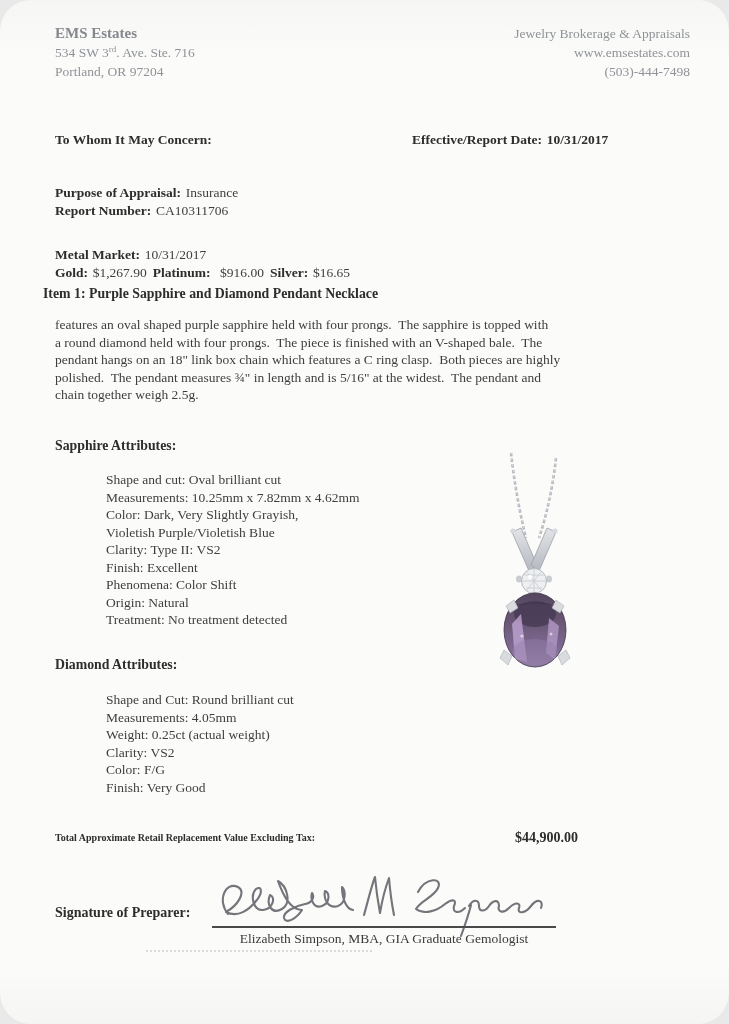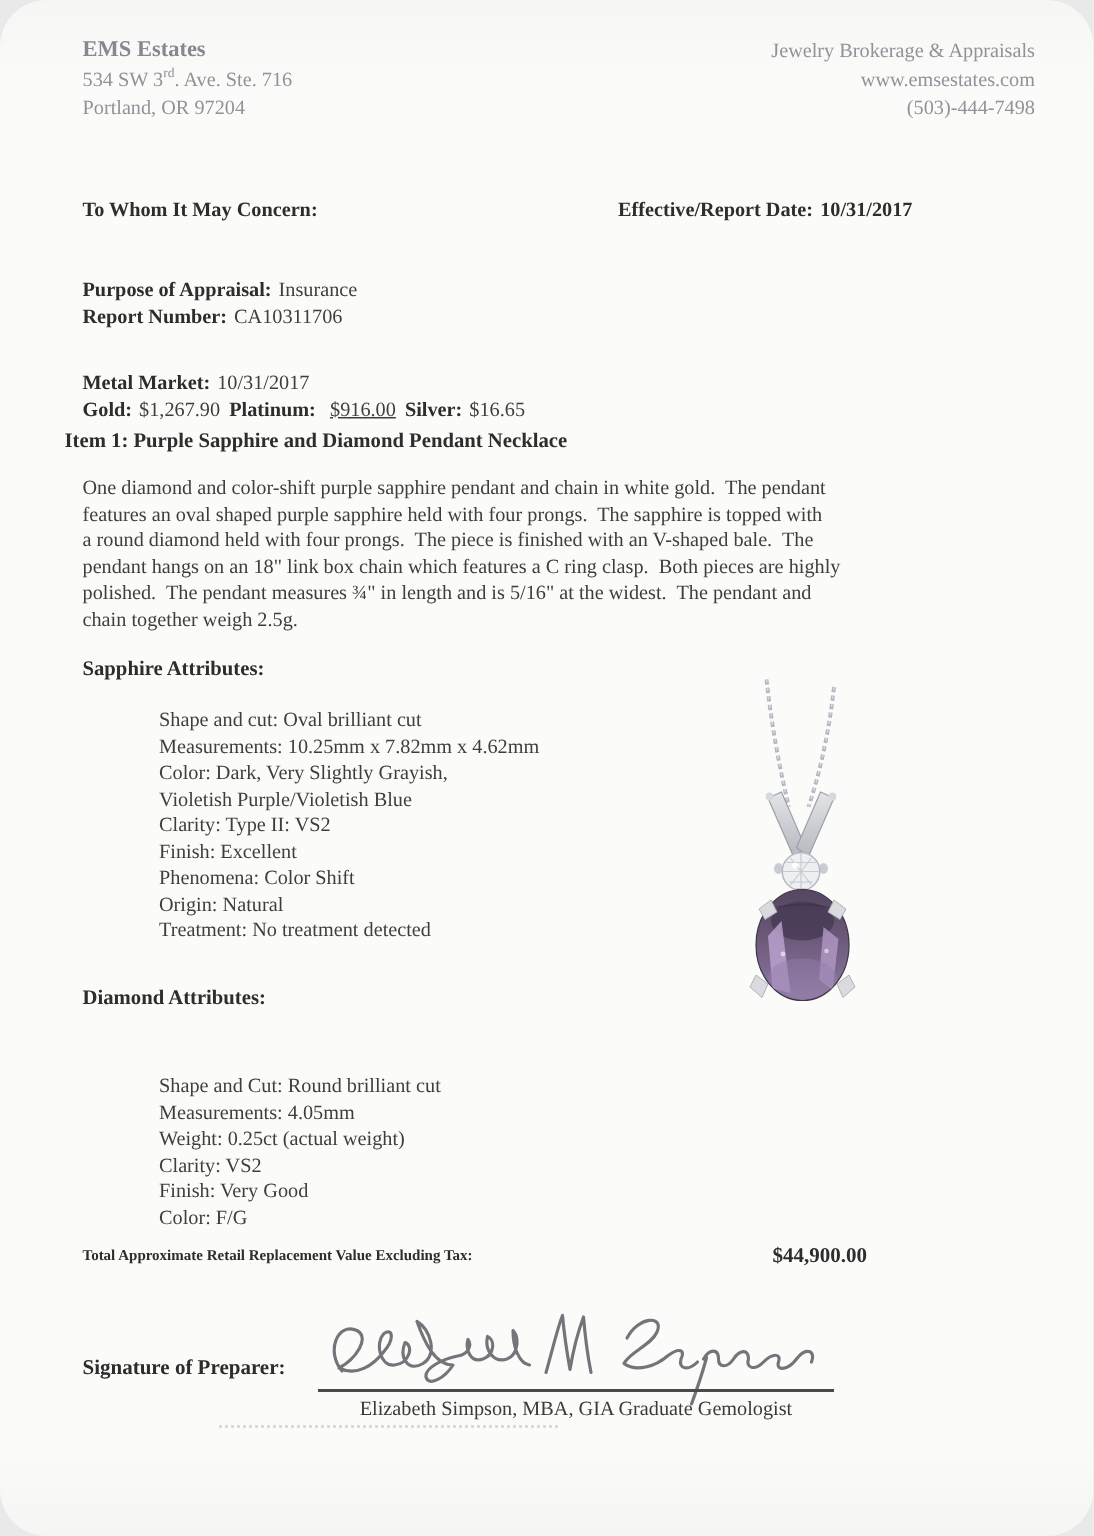--- a/index.html
+++ b/index.html
@@ -17,21 +17,21 @@
   }
   .abs{position:absolute;}
   .pre{white-space:pre;}
   .b{font-weight:bold;color:#2d2d2d;}
   .txt{font-size:13.5px;line-height:17.5px;}
   .gray{color:#8f9298;}
   .hdr-left{left:55px;top:24px;line-height:19px;font-size:13.5px;}
   .hdr-right{right:39px;top:24px;line-height:19px;font-size:13.5px;text-align:right;}
   .co-name{font-weight:bold;font-size:15px;color:#85888e;}
   .val{margin-left:0.35em;}
-  .val-wide{margin-left:0.7em;text-decoration:underline;}
+  .val-wide{margin-left:0.7em;}
   .pair{margin-right:0.45em;}
   .heading{font-weight:bold;color:#2d2d2d;font-size:13.8px;}
   .attr{left:106px;font-size:13.5px;line-height:17.5px;}
   .sig-line{left:212px;top:926px;width:344px;border-top:2px solid #4a4a4a;height:0;}
   .sig-title{left:212px;top:931px;width:344px;text-align:center;font-size:13.5px;color:#3a3a3a;}
   .artifact-dots{left:146px;top:950px;width:226px;border-top:2px dotted #d2d2d2;height:0;opacity:.8;}
   sup{font-size:9px;vertical-align:super;line-height:0;}
 </style>
 </head>
 <body>
@@ -64,21 +64,20 @@
   <div class="abs txt" style="left:55px;top:234px;margin-top:12px;">
     <div><span class="b">Metal Market:</span><span class="val">10/31/2017</span></div>
     <div>
       <span class="b">Gold:</span><span class="val pair">$1,267.90</span><span class="b">Platinum:</span><span class="val-wide pair">$916.00</span><span class="b">Silver:</span><span class="val">$16.65</span>
     </div>
   </div>
 
   <div class="abs txt heading" style="left:43px;top:285px;text-align:center;">Item 1: Purple Sapphire and Diamond Pendant Necklace</div>
 
   <div class="abs txt" style="left:55px;top:316px;">
-    <div class="pre">One diamond and color-shift purple sapphire pendant and chain in white gold.  The pendant</div>
     <div class="pre">features an oval shaped purple sapphire held with four prongs.  The sapphire is topped with</div>
     <div class="pre">a round diamond held with four prongs.  The piece is finished with an V-shaped bale.  The</div>
     <div class="pre">pendant hangs on an 18" link box chain which features a C ring clasp.  Both pieces are highly</div>
     <div class="pre">polished.  The pendant measures ¾" in length and is 5/16" at the widest.  The pendant and</div>
     <div class="pre">chain together weigh 2.5g.</div>
   </div>
 
   <div class="abs txt heading" style="left:55px;top:437px;">Sapphire Attributes:</div>
   <div class="abs attr" style="top:471px;">
     <div>Shape and cut: Oval brilliant cut</div>
@@ -86,27 +85,27 @@
     <div>Color: Dark, Very Slightly Grayish,</div>
     <div>Violetish Purple/Violetish Blue</div>
     <div>Clarity: Type II: VS2</div>
     <div>Finish: Excellent</div>
     <div>Phenomena: Color Shift</div>
     <div>Origin: Natural</div>
     <div>Treatment: No treatment detected</div>
   </div>
 
   <div class="abs txt heading" style="left:55px;top:656px;">Diamond Attributes:</div>
-  <div class="abs attr" style="top:691px;margin-top:24px;">
+  <div class="abs attr" style="top:691px;">
     <div>Shape and Cut: Round brilliant cut</div>
     <div>Measurements: 4.05mm</div>
     <div>Weight: 0.25ct (actual weight)</div>
     <div>Clarity: VS2</div>
+    <div>Color: F/G</div>
     <div>Finish: Very Good</div>
-    <div>Color: F/G</div>
   </div>
 
   <svg class="abs" style="left:452px;top:438px;" width="200" height="240" viewBox="0 0 200 240">
     <defs>
       <linearGradient id="gemGrad" x1="0" y1="0" x2="0" y2="1">
         <stop offset="0" stop-color="#55475f"></stop>
         <stop offset="0.35" stop-color="#675573"></stop>
         <stop offset="0.7" stop-color="#7c688e"></stop>
         <stop offset="1" stop-color="#927ea4"></stop>
       </linearGradient>

